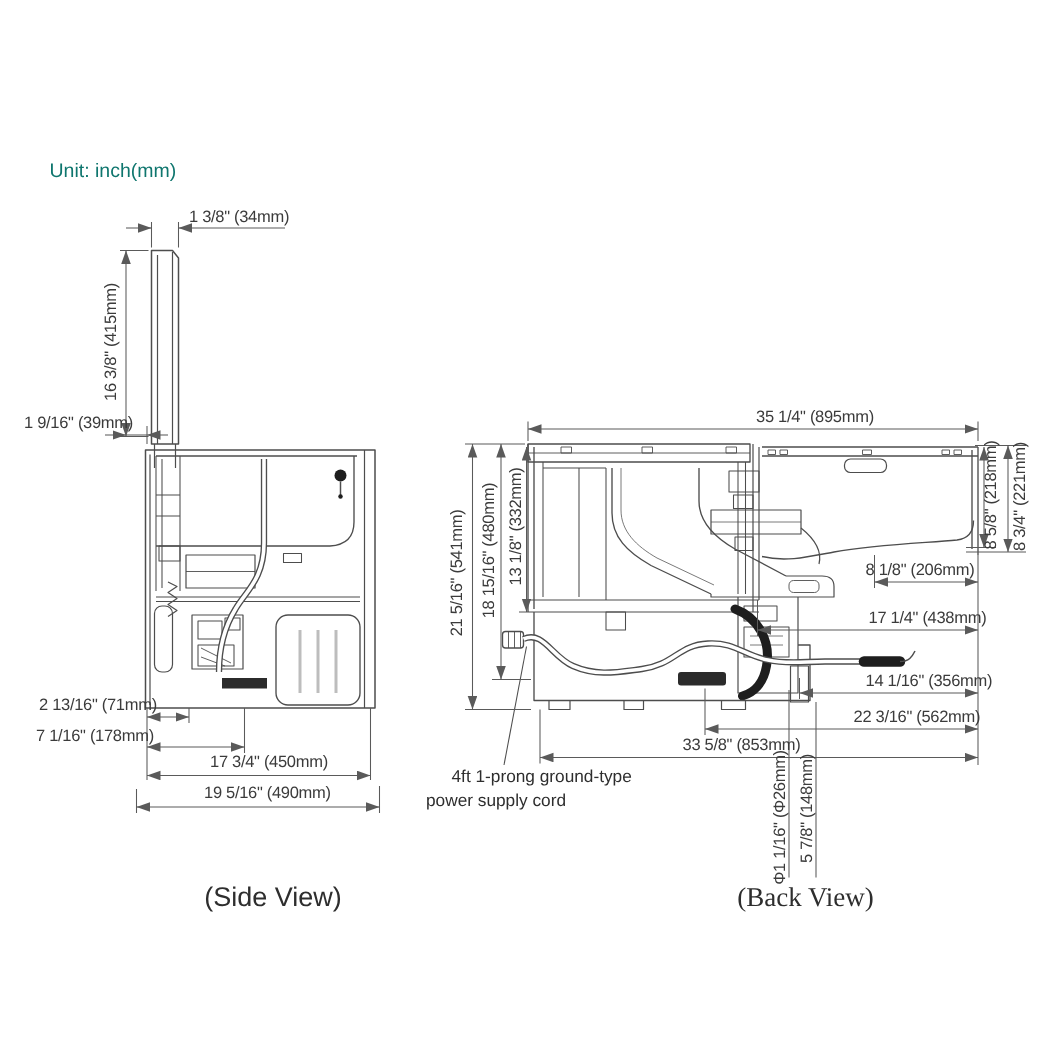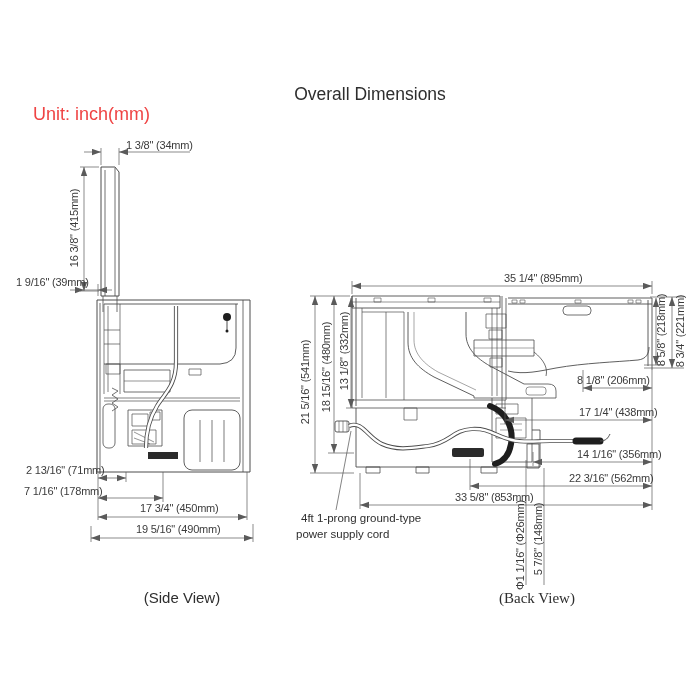--- a/index.html
+++ b/index.html
@@ -3,22 +3,22 @@
 <meta charset="utf-8">
 <style>
   html,body{margin:0;padding:0;background:#fff;}
   .canvas{position:relative;width:700px;height:700px;background:#fff;overflow:hidden;
           font-family:"Liberation Sans",sans-serif;}
   svg.draw{position:absolute;left:0;top:0;}
   .lbl{position:absolute;font-size:11px;color:#3b3b3b;white-space:nowrap;
        letter-spacing:-0.2px;line-height:12px;}
   .v{width:110px;text-align:center;transform:rotate(-90deg);transform-origin:center;}
   .title{font-size:17.5px;color:#2e2e2e;width:206px;text-align:center;letter-spacing:0;}
-  .unit{font-size:18px;color:#ef4444;letter-spacing:0;}
-  .caption{font-size:15px;color:#2e2e2e;width:110px;text-align:center;letter-spacing:0;}
+  .unit{font-size:13px;color:#0f766e;letter-spacing:0;}
+  .caption{font-size:18px;color:#2e2e2e;width:110px;text-align:center;letter-spacing:0;}
   .note{font-size:11.5px;color:#2e2e2e;letter-spacing:0;}
 </style>
 </head>
 <body>
 
 <div class="canvas">
 
 <svg class="draw" width="700" height="700" viewBox="0 0 700 700">
   <defs>
     <marker id="ar" markerUnits="userSpaceOnUse" markerWidth="10" markerHeight="7" refX="9" refY="3.2" orient="auto-start-reverse">
@@ -198,21 +198,20 @@
     <path d="M533,462 H652" marker-start="url(#ar)" marker-end="url(#ar)"></path>
     <path d="M470,459 V490"></path>
     <path d="M470,486 H652" marker-start="url(#ar)" marker-end="url(#ar)"></path>
     <path d="M360,473 V509"></path>
     <path d="M360,505 H652" marker-start="url(#ar)" marker-end="url(#ar)"></path>
 
     <path d="M526,460 V585 M544,468 V585"></path>
   </g>
 </svg>
 
-<div class="lbl title" style="left:267px;top:88px;">Overall Dimensions</div>
 <div class="lbl unit" style="left:33px;top:108px;">Unit: inch(mm)</div>
 
 <div class="lbl" style="left:126px;top:139px;">1 3/8" (34mm)</div>
 <div class="lbl v" style="left:19px;top:222px;">16 3/8" (415mm)</div>
 <div class="lbl" style="left:16px;top:276px;">1 9/16" (39mm)</div>
 <div class="lbl" style="left:26px;top:464px;">2 13/16" (71mm)</div>
 <div class="lbl" style="left:24px;top:485px;">7 1/16" (178mm)</div>
 <div class="lbl" style="left:140px;top:502px;">17 3/4" (450mm)</div>
 <div class="lbl" style="left:136px;top:523px;">19 5/16" (490mm)</div>
 <div class="lbl caption" style="left:127px;top:592px;">(Side View)</div>
@@ -224,16 +223,16 @@
 <div class="lbl v" style="left:606px;top:324px;">8 5/8" (218mm)</div>
 <div class="lbl v" style="left:625px;top:325px;">8 3/4" (221mm)</div>
 <div class="lbl" style="left:577px;top:374px;">8 1/8" (206mm)</div>
 <div class="lbl" style="left:579px;top:406px;">17 1/4" (438mm)</div>
 <div class="lbl" style="left:577px;top:448px;">14 1/16" (356mm)</div>
 <div class="lbl" style="left:569px;top:472px;">22 3/16" (562mm)</div>
 <div class="lbl" style="left:455px;top:491px;">33 5/8" (853mm)</div>
 <div class="lbl v" style="left:465px;top:539px;">Φ1 1/16" (Φ26mm)</div>
 <div class="lbl v" style="left:483px;top:533px;">5 7/8" (148mm)</div>
 <div class="lbl note" style="left:301px;top:512px;">4ft 1-prong ground-type</div>
-<div class="lbl note" style="left:296px;top:528px;">power supply cord</div>
+<div class="lbl note" style="left:284px;top:528px;">power supply cord</div>
 <div class="lbl caption" style="left:482px;top:592px;font-family:Liberation Serif, serif;">(Back View)</div>
 
 </div>
 
 </body></html>

